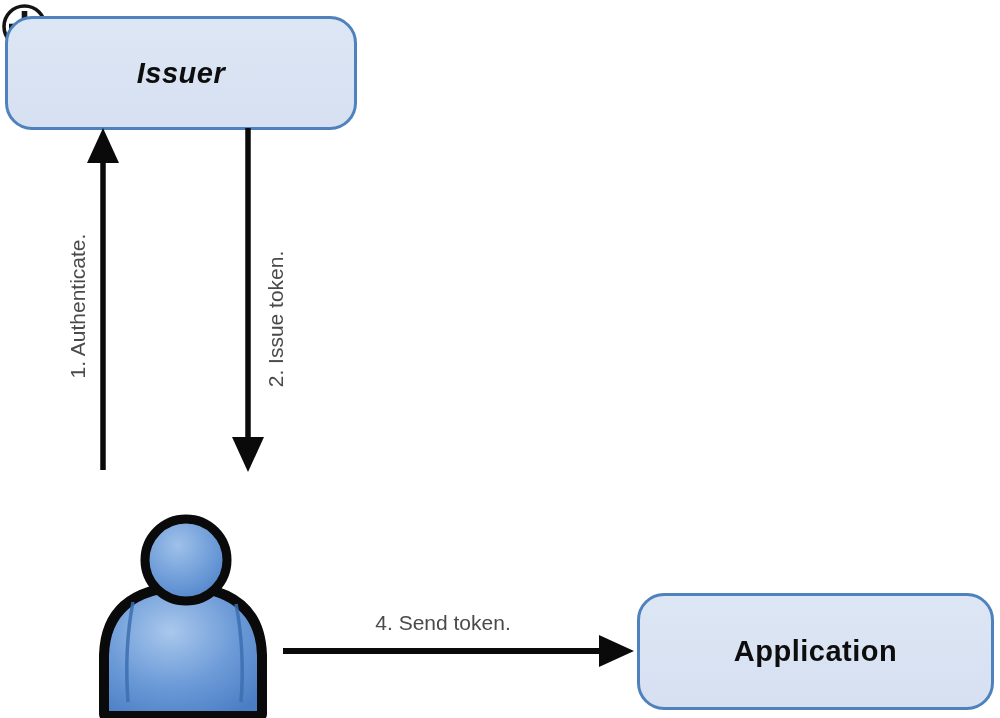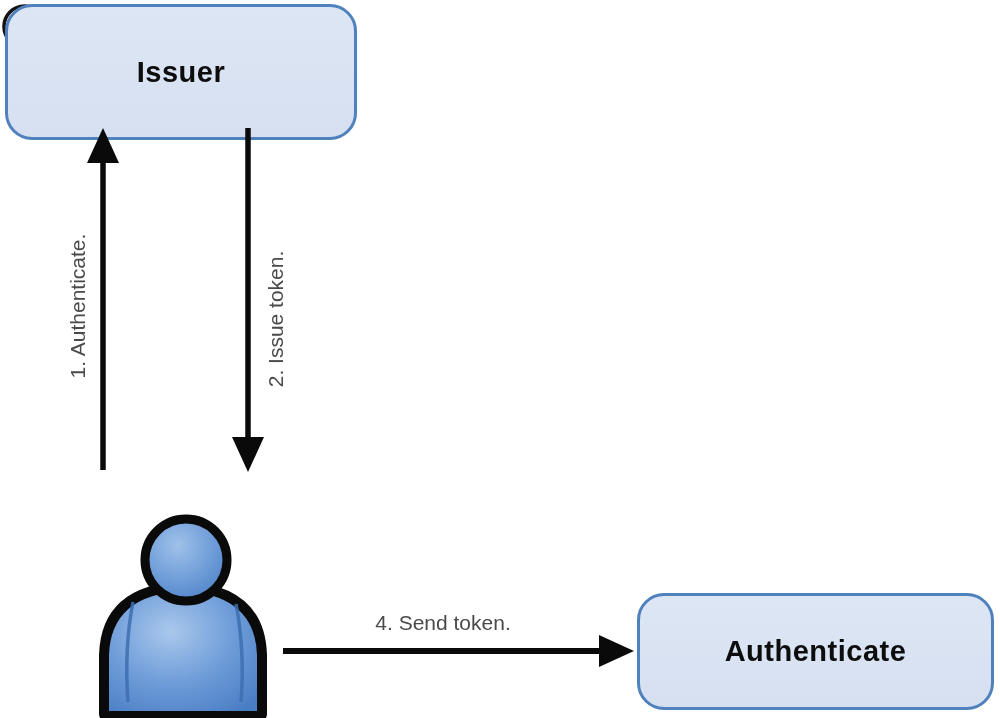--- a/index.html
+++ b/index.html
@@ -18,21 +18,21 @@
     background: linear-gradient(180deg, #dde6f4 0%, #d6e0f1 100%);
     border-radius: 27px;
     display: flex;
     align-items: center;
     justify-content: center;
     font-weight: bold;
     font-size: 29px;
     color: #0d0d0d;
     letter-spacing: 0.5px;
   }
-  #issuer-node { left: 5px; top: 4px; width: 352px; height: 136px; }
+  #issuer-node { left: 5px; top: 16px; width: 352px; height: 114px; font-style: italic; }
   #application-node { left: 637px; top: 593px; width: 357px; height: 117px; }
 
   .edge-label {
     position: absolute;
     color: #4a4a4a;
     font-size: 21px;
     white-space: nowrap;
     text-align: center;
   }
   .edge-label.vertical {
@@ -68,21 +68,21 @@
       <line x1="8" y1="23.5" x2="39" y2="23.5" stroke="#141414" stroke-width="5.6"></line>
       <line x1="23.5" y1="8" x2="23.5" y2="39" stroke="#141414" stroke-width="5.6"></line>
     </svg>
   </div>
 
   <div class="node" id="issuer-node">
     <span>Issuer</span>
   </div>
 
   <div class="node" id="application-node">
-    <span>Authenticate</span>
+    <span>Application</span>
   </div>
 
   <svg id="arrow-layer" viewBox="0 0 1000 718">
     <defs>
       <radialGradient id="gBody" cx="42%" cy="35%" r="75%">
         <stop offset="0%" stop-color="#a9c8ec"></stop>
         <stop offset="55%" stop-color="#6d9bd8"></stop>
         <stop offset="100%" stop-color="#4a7ec4"></stop>
       </radialGradient>
       <radialGradient id="gHead" cx="40%" cy="32%" r="78%">

